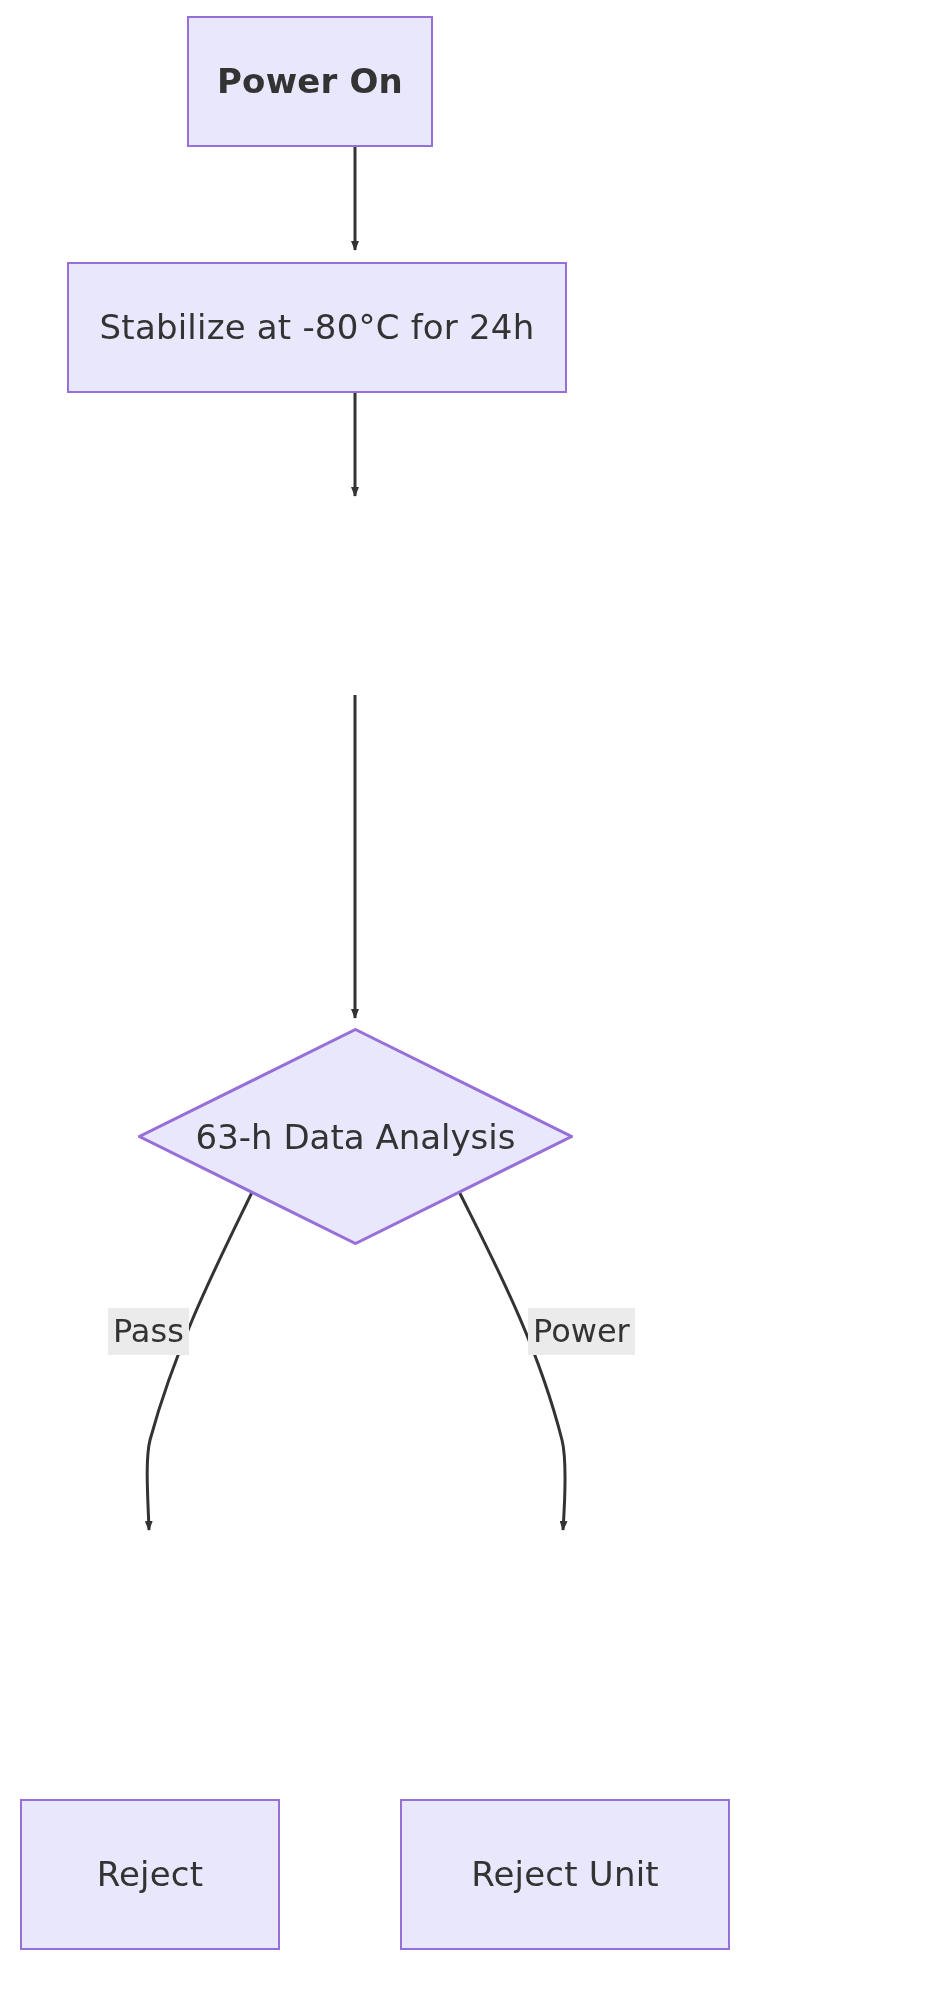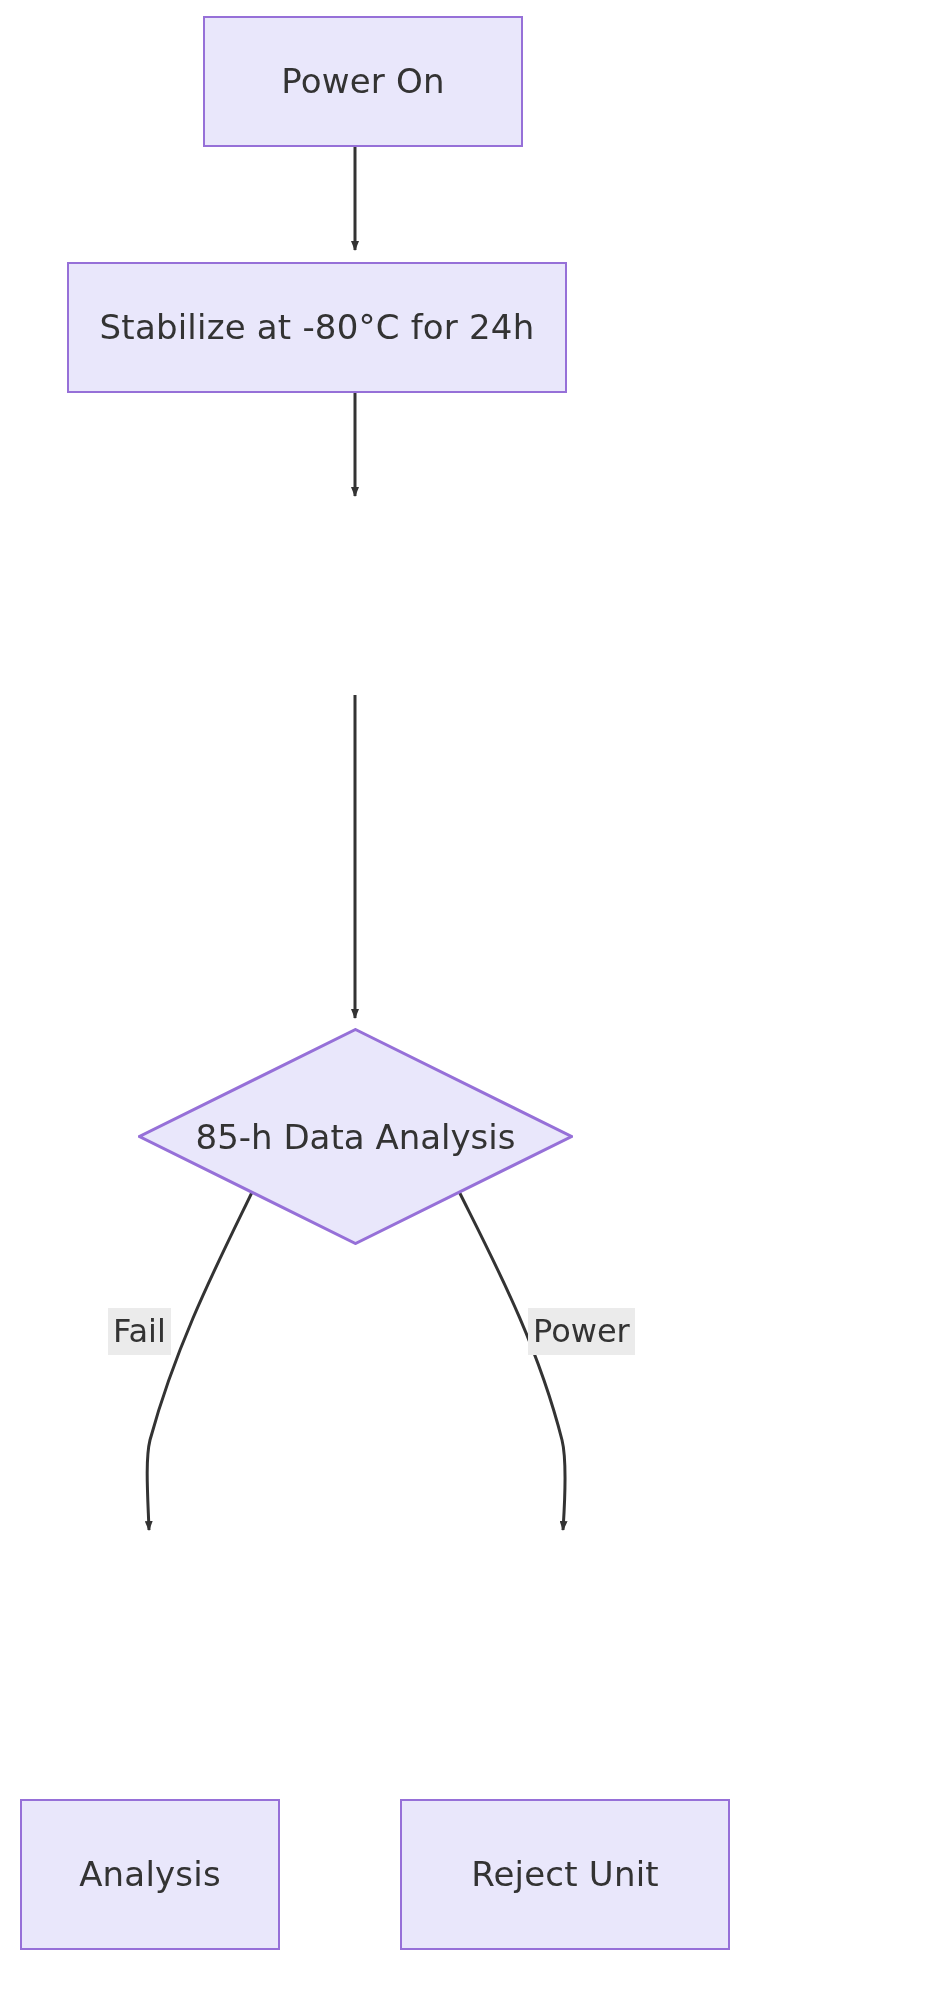--- a/index.html
+++ b/index.html
@@ -38,21 +38,21 @@
     line-height: 1.62;
     letter-spacing: 0.2px;
   }
   .node-label {
     display: block;
     width: 100%;
     padding: 0 12px;
     box-sizing: border-box;
     white-space: pre-line;
   }
-  #node-power-on    { left: 203px; top: 16px;   width: 320px; height: 131px; }
+  #node-power-on    { left: 187px; top: 16px;   width: 246px; height: 131px; font-weight: bold; }
   #node-stabilize   { left: 67px;  top: 262px;  width: 500px; height: 131px; }
   #node-place       { left: 47px;  top: 507px;  width: 618px; height: 188px; }
   #node-certify     { left: 20px;  top: 1799px; width: 260px; height: 151px; }
   #node-reject      { left: 400px; top: 1799px; width: 330px; height: 151px; }
 
   #node-decision {
     position: absolute;
     left: 138px;
     top: 1028px;
     width: 435px;
@@ -131,33 +131,33 @@
   <div class="node" id="node-stabilize">
     <span class="node-label">Stabilize at -80°C for 24h</span>
   </div>
 
 
   <div id="node-decision">
     <svg class="diamond-shape" viewBox="0 0 435 217" width="435" height="217" preserveAspectRatio="none" xmlns="http://www.w3.org/2000/svg">
       <polygon points="217.5,1.5 433.5,108.5 217.5,215.5 1.5,108.5" fill="#e9e7fb" stroke="#9670d8" stroke-width="3"></polygon>
     </svg>
     <div class="diamond-text">
-      <span>85-h Data Analysis</span>
+      <span>63-h Data Analysis</span>
     </div>
   </div>
 
   <div class="edge-label" id="edge-label-pass">
-    <span>Fail</span>
+    <span>Pass</span>
   </div>
 
   <div class="edge-label" id="edge-label-fail">
     <span>Power</span>
   </div>
 
   <div class="node" id="node-certify">
-    <span class="node-label">Analysis</span>
+    <span class="node-label">Reject</span>
   </div>
 
   <div class="node" id="node-reject">
     <span class="node-label">Reject Unit</span>
   </div>
 
 </div>
 
 </body></html>

